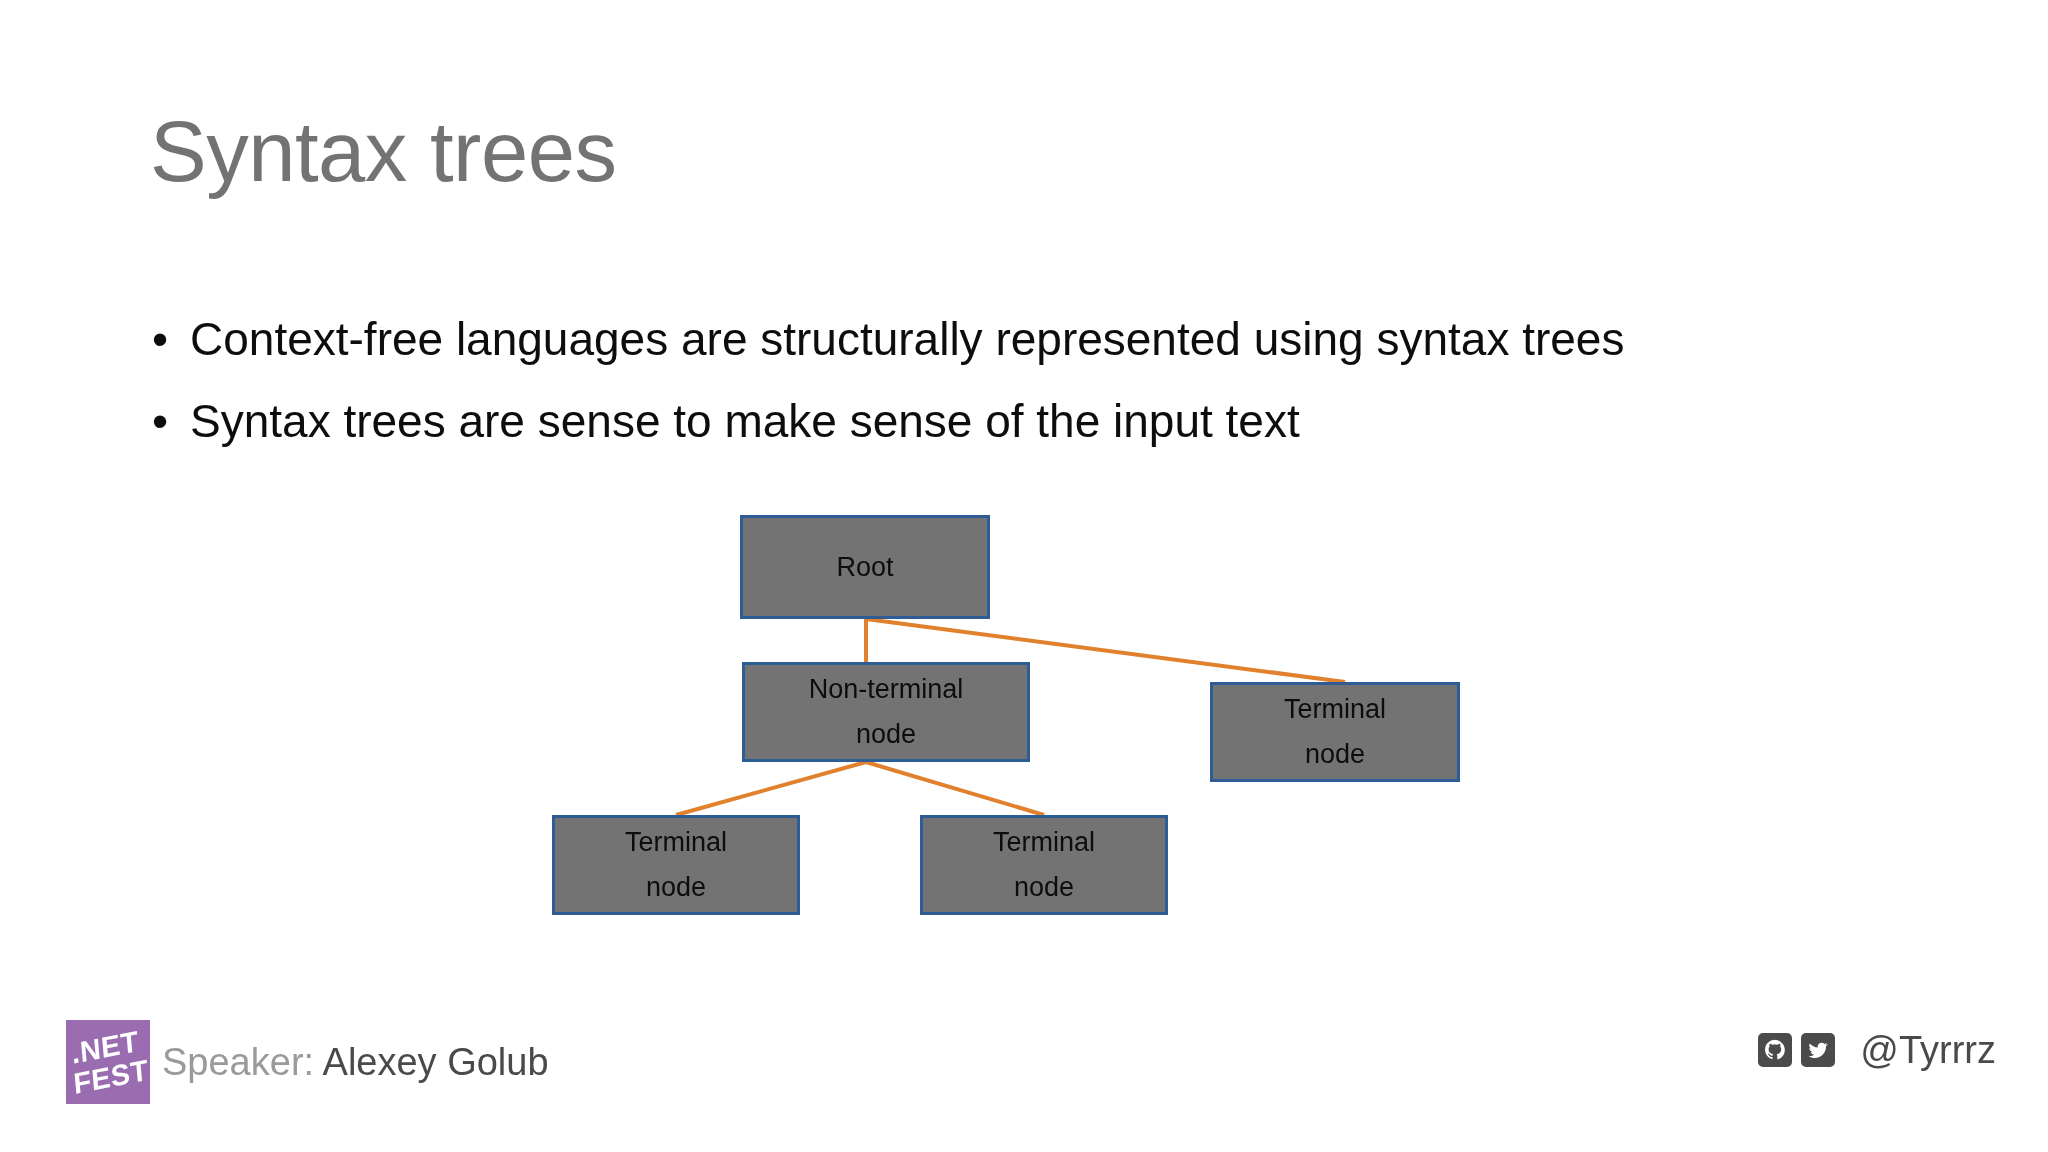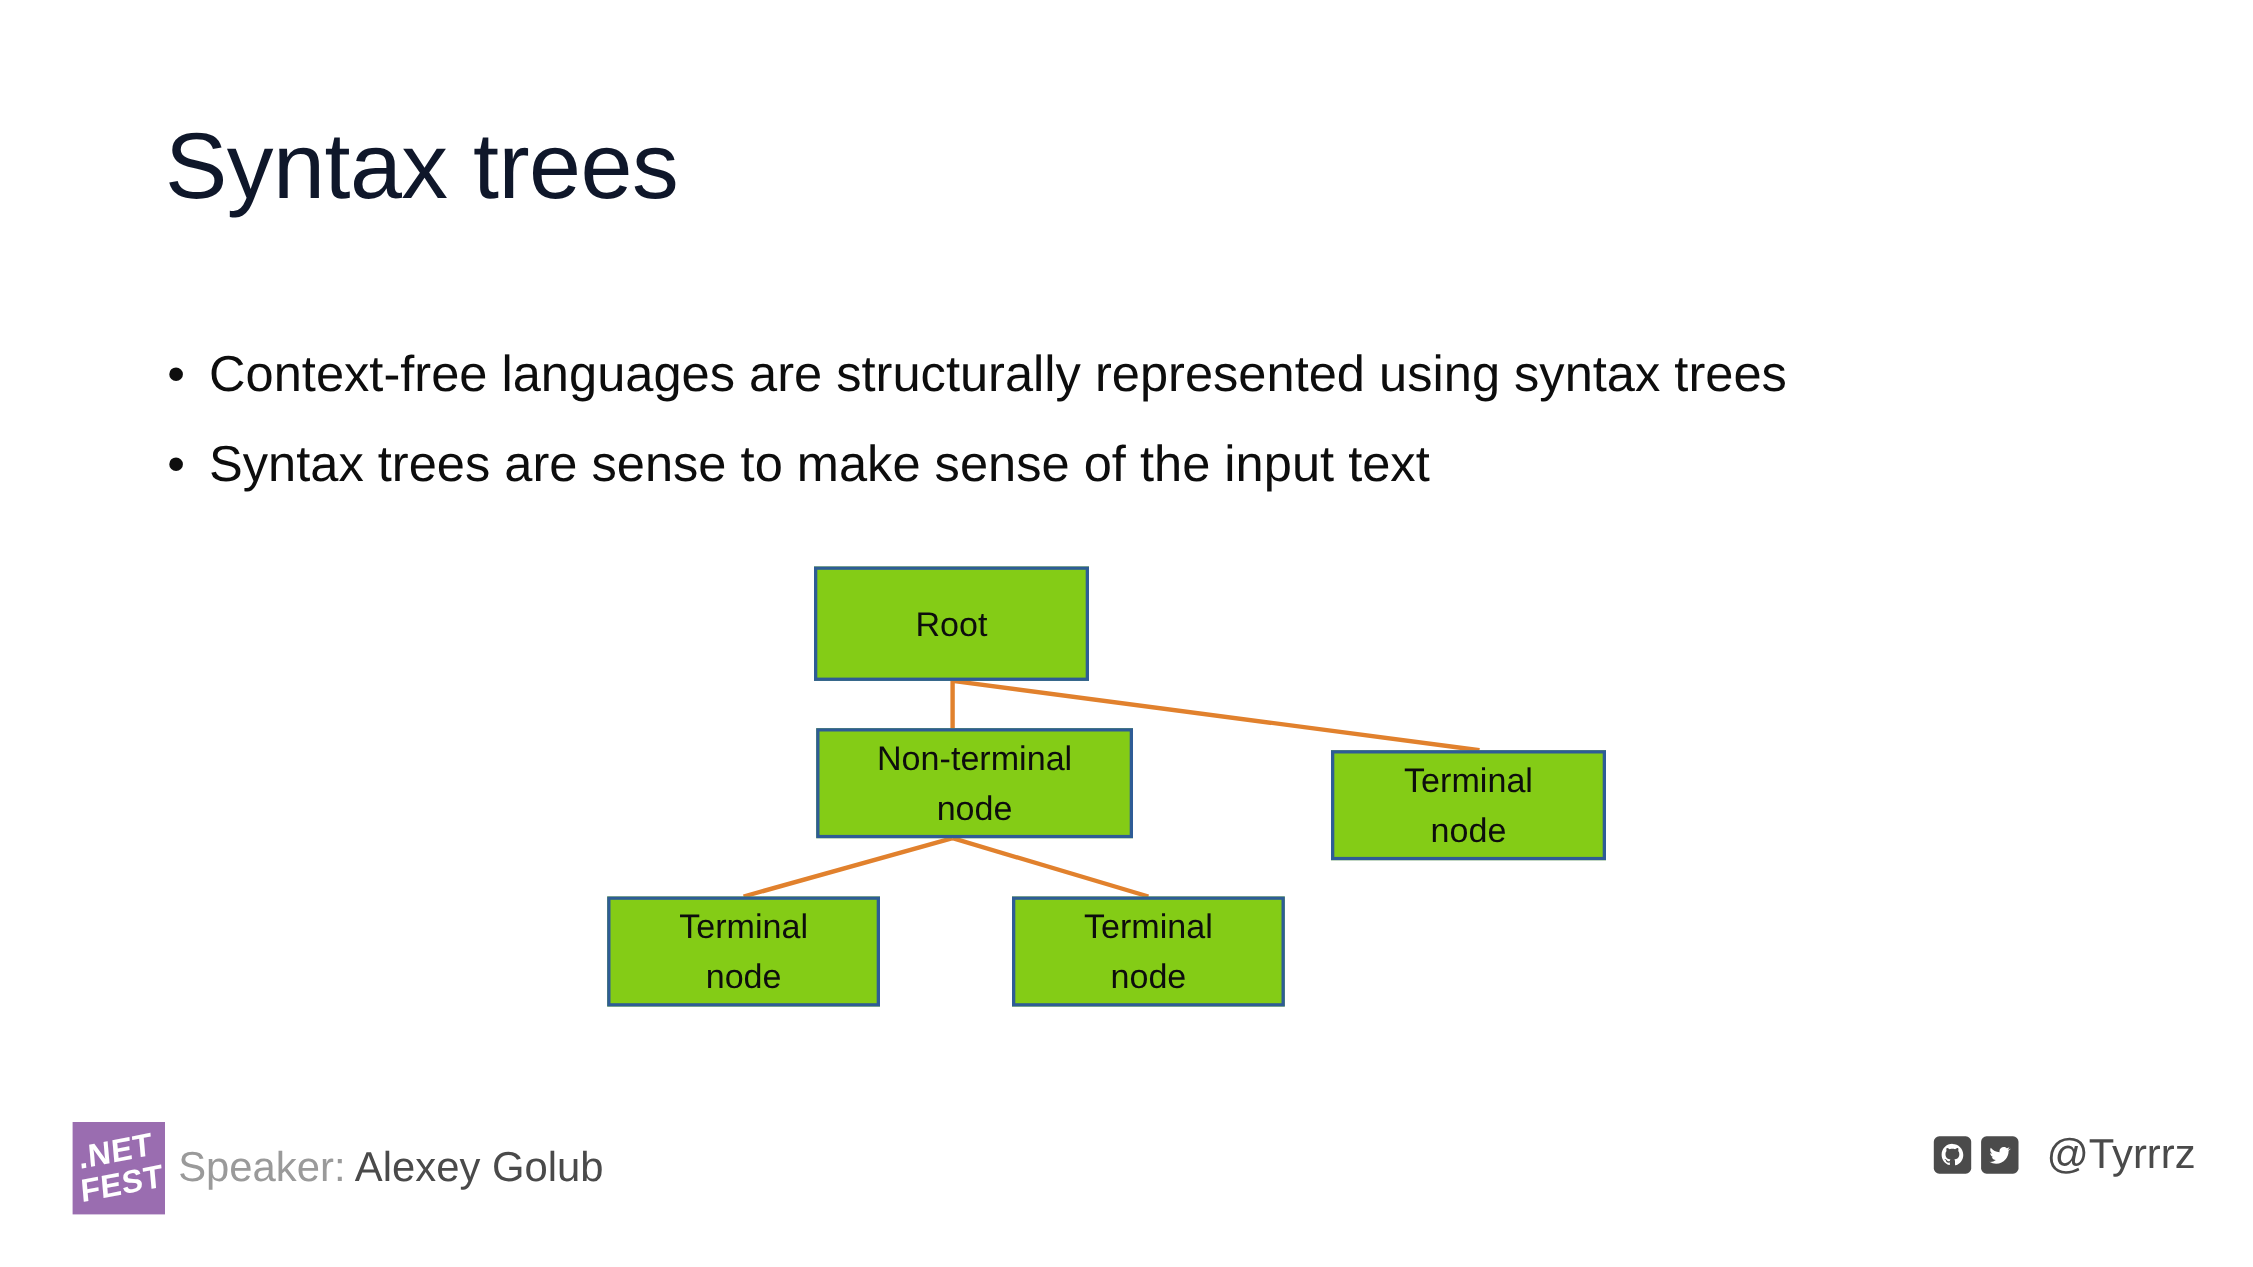--- a/index.html
+++ b/index.html
@@ -21,21 +21,21 @@
   }
 
   
   .slide-title {
     position: absolute;
     left: 150px;
     top: 104px;
     font-size: 85px;
     line-height: 96px;
     font-weight: 400;
-    color: #0f172a;
+    color: #737373;
     letter-spacing: -0.5px;
     white-space: nowrap;
     font-stretch: condensed;
   }
 
   
   .bullet-list {
     position: absolute;
     left: 152px;
     top: 308px;
@@ -74,27 +74,27 @@
   }
   .tree-svg {
     position: absolute;
     left: 0;
     top: 0;
   }
   .node {
     position: absolute;
     box-sizing: border-box;
     border: 3px solid #2e5c96;
-    background: #84cc16;
+    background: #737373;
     display: flex;
     align-items: center;
     justify-content: center;
     text-align: center;
     color: #0d0d0d;
-    font-size: 31px;
+    font-size: 27px;
     line-height: 45px;
     font-weight: 400;
     pointer-events: auto;
   }
   .node span { display: block; white-space: pre-line; }
 
   #node-root        { left: 740px;  top: 515px; width: 250px; height: 104px; }
   #node-nonterminal { left: 742px;  top: 662px; width: 288px; height: 100px; }
   #node-term-right  { left: 1210px; top: 682px; width: 250px; height: 100px; }
   #node-term-left   { left: 552px;  top: 815px; width: 248px; height: 100px; }

